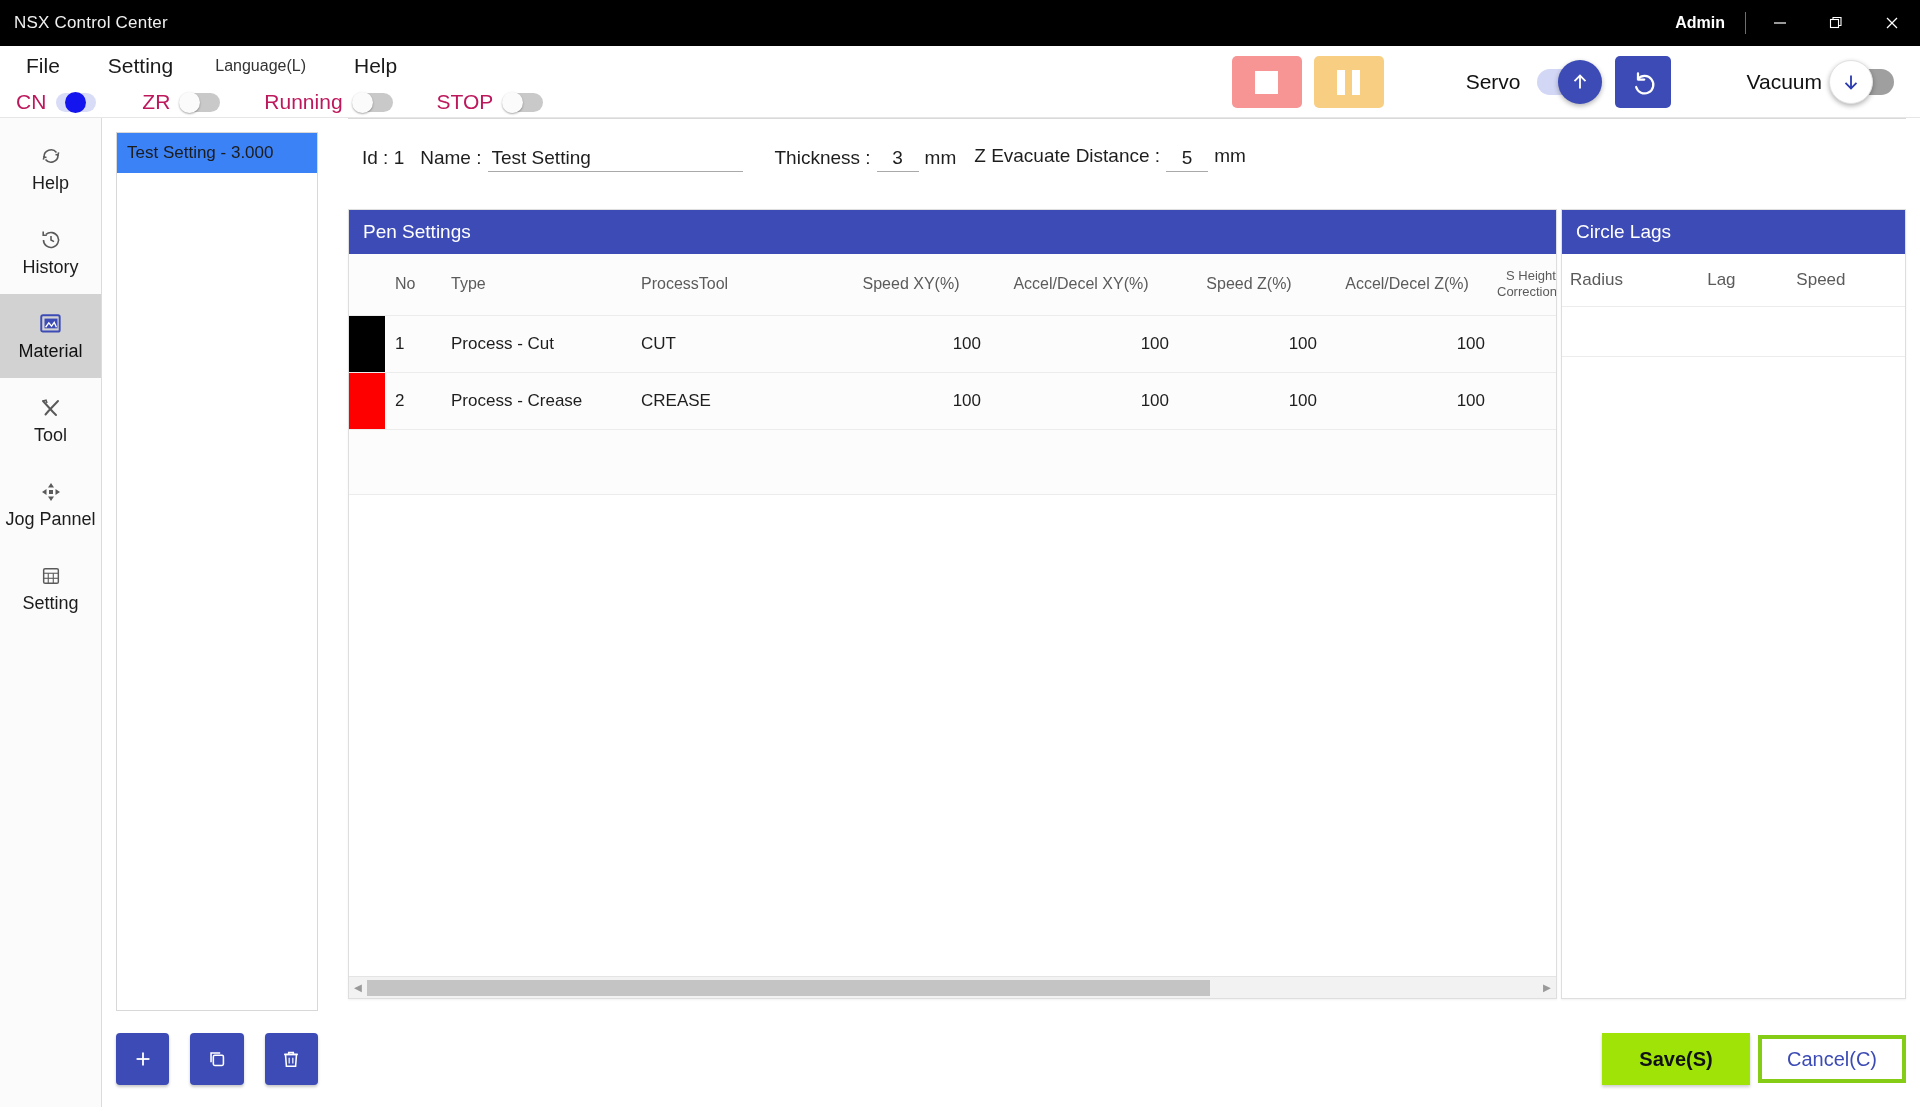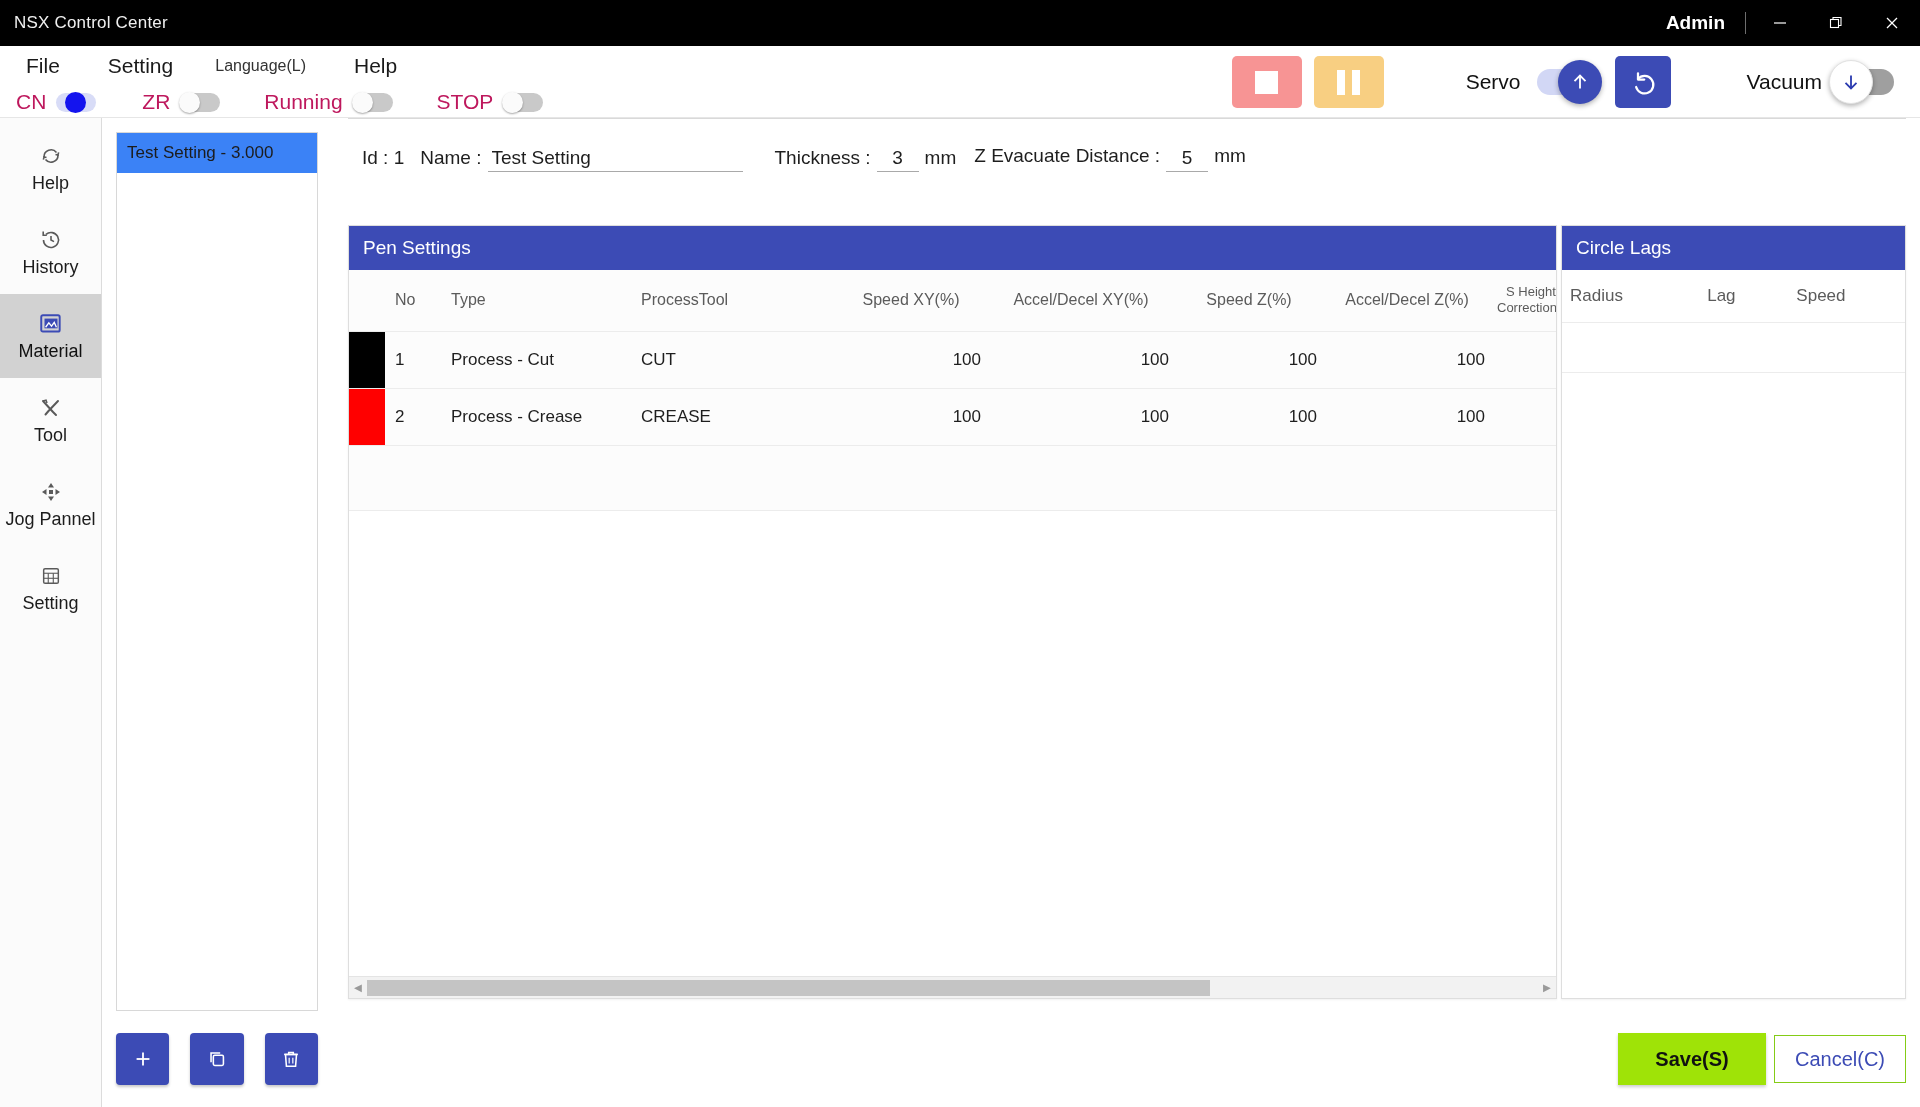--- a/index.html
+++ b/index.html
@@ -10,21 +10,21 @@
     overflow: hidden;
   }
 
   
   .titlebar {
     height: 46px; background: #000000; color: #ffffff;
     display: flex; align-items: center; position: relative;
   }
   .titlebar-title { font-size: 17px; padding-left: 14px; letter-spacing: .2px; color:#f0f0f0; }
   .titlebar-right { margin-left: auto; display: flex; align-items: center; height: 100%; }
-  .admin-label { font-size: 19px; font-weight: bold; padding-right: 20px; }
+  .admin-label { font-size: 16px; font-weight: bold; padding-right: 20px; }
   .tb-sep { width: 1px; height: 22px; background: #6e6e6e; margin-right: 6px; }
   .win-btn {
     width: 56px; height: 46px; display: flex; align-items: center; justify-content: center;
     color: #ffffff;
   }
   .win-btn svg { display: block; }
 
   
   .menubar {
     height: 72px; background: #ffffff; position: relative;
@@ -152,21 +152,20 @@
   .unit { color: #1e1e1e; }
   .fld-thickness { margin-left: 32px; white-space: nowrap; display:flex; align-items:center; }
   .fld-zevac { margin-left: 18px; white-space: nowrap; display:flex; align-items:flex-start; }
 
   .panels { flex: 1; display: flex; gap: 4px; padding-top: 12px; min-height: 0; padding-bottom: 12px;}
 
   .card {
     background: #ffffff; border: 1px solid #dedede;
     display: flex; flex-direction: column; min-height: 0;
     box-shadow: 0 1px 2px rgba(0,0,0,.06);
-    margin-top: 16px;
   }
   .card-head {
     height: 44px; background: #3c4bb5; color: #ffffff;
     display: flex; align-items: center; padding-left: 14px; font-size: 19px;
   }
   .card-pen { flex: 1; min-width: 0; }
   .card-circle { width: 345px; flex: none; }
 
   .tbl { width: 100%; border-collapse: collapse; table-layout: fixed; }
   .tbl th {
@@ -215,22 +214,22 @@
     gap: 8px; padding-right: 0px;
   }
   .btn-save {
     width: 148px; height: 52px; background: #9fe307; color: #111;
     font-size: 20px; font-weight: bold; border: none;
     display: flex; align-items: center; justify-content: center;
     font-family: "Liberation Sans", sans-serif;
     box-shadow: 0 2px 3px rgba(0,0,0,.2);
   }
   .btn-cancel {
-    width: 132px; height: 48px; background: #ffffff; color: #3c4bb5;
-    font-size: 20px; border: 1px solid #84cc16;
+    width: 148px; height: 48px; background: #ffffff; color: #3c4bb5;
+    font-size: 20px; border: 4px solid #84cc16;
     display: flex; align-items: center; justify-content: center;
     font-family: "Liberation Sans", sans-serif;
   }
 </style>
 </head>
 <body>
 
 <div class="titlebar">
   <div class="titlebar-title">NSX Control Center</div>
   <div class="titlebar-right">

